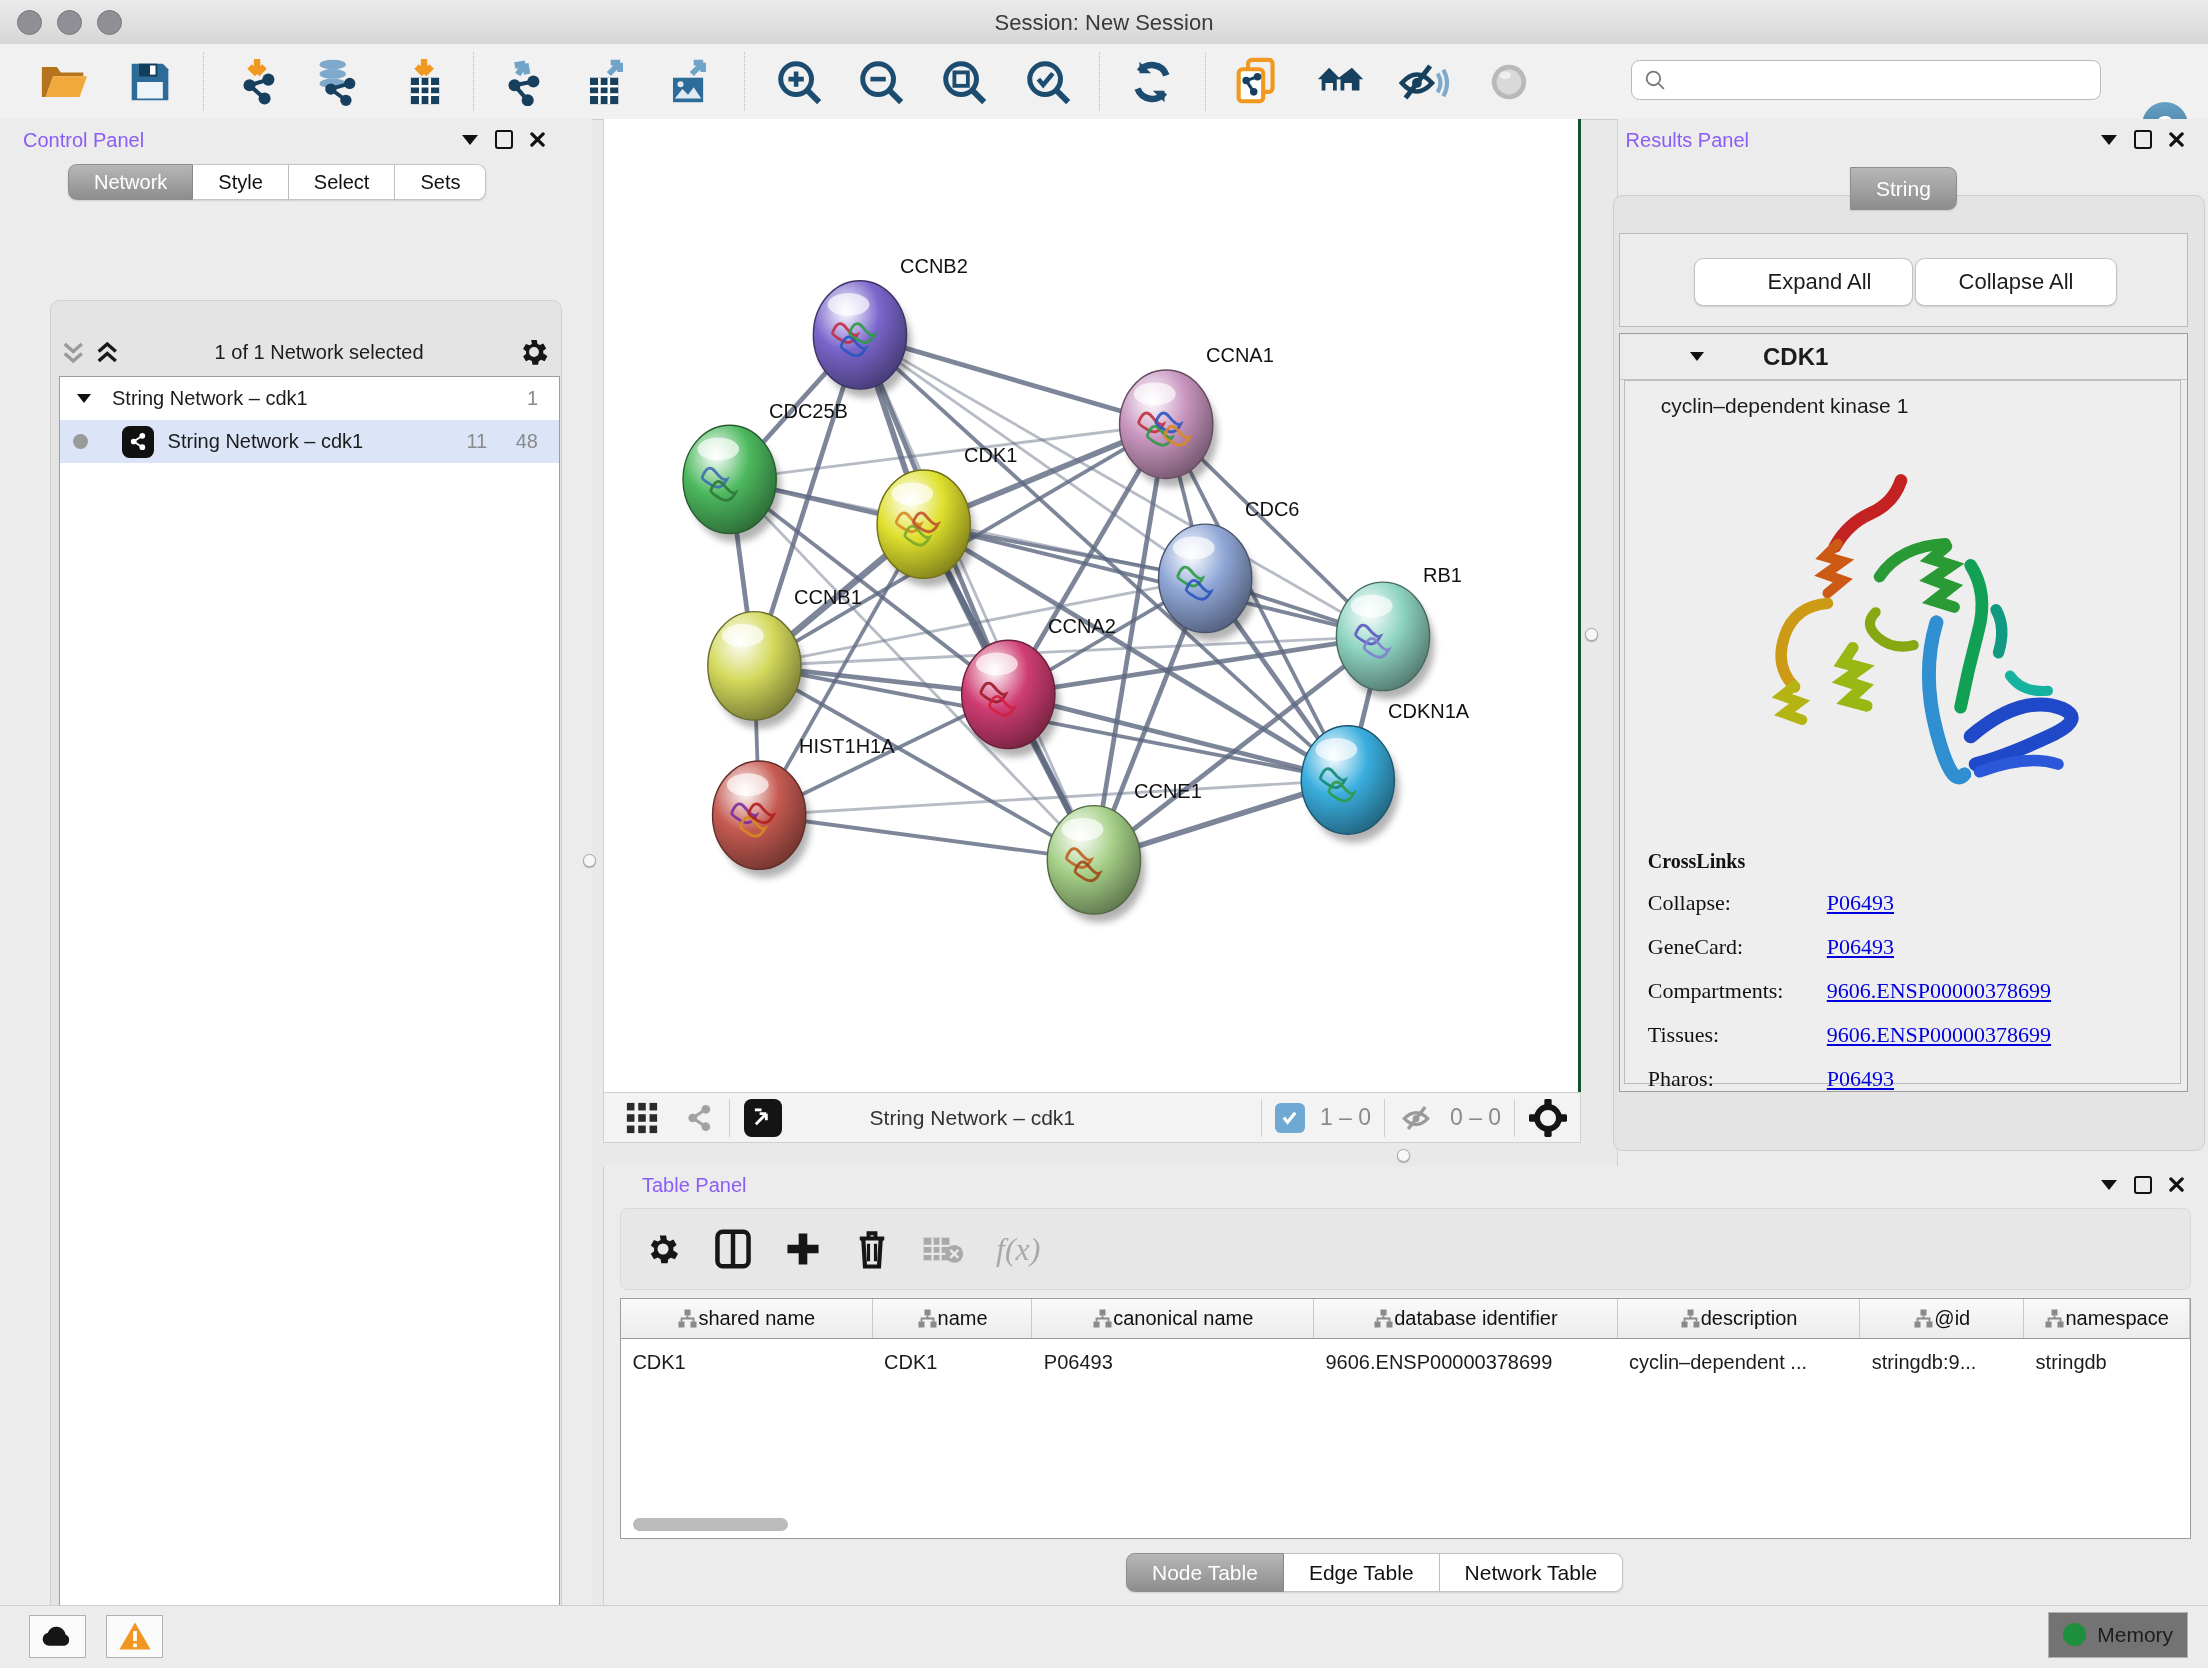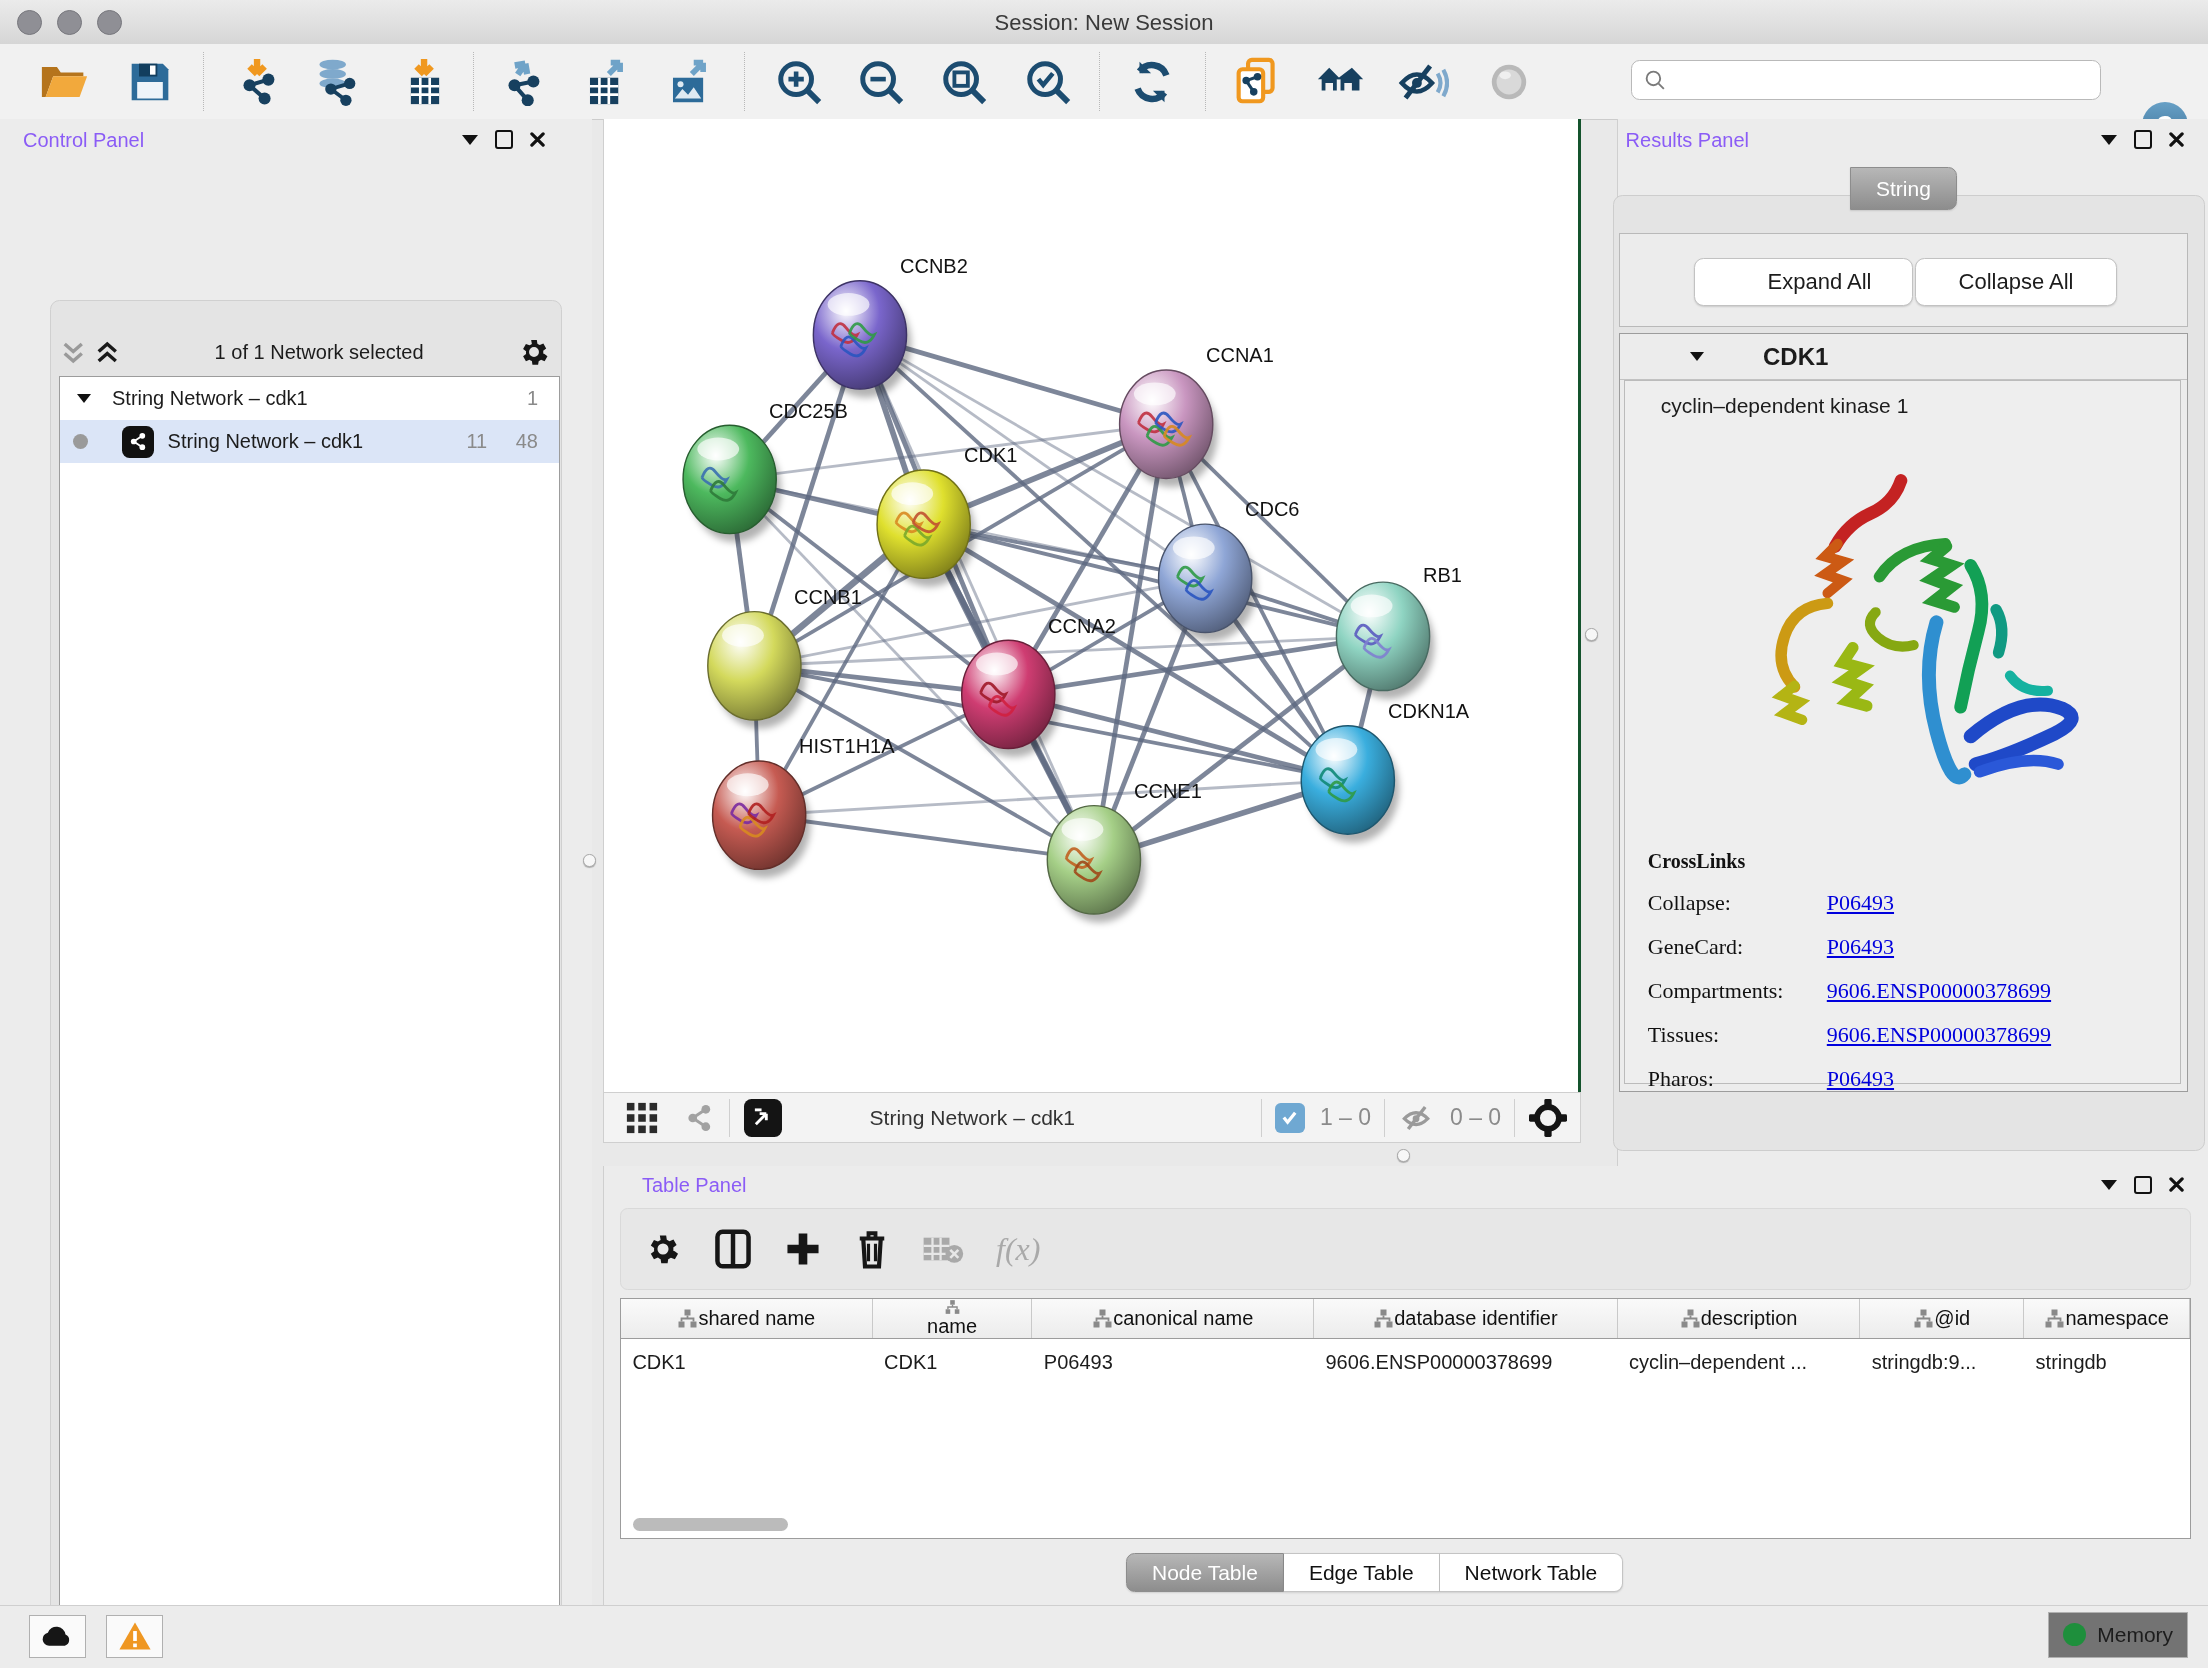--- a/index.html
+++ b/index.html
@@ -268,20 +268,26 @@
   <div class="abs winicon-row" style="left:462px;top:11.4px;">
     <div class="tri-down"></div>
     <div class="sq-icon"></div>
     <svg width="15" height="15" viewBox="0 0 16 16">
         <path d="M2 2l12 12M14 2L2 14" stroke="#111" stroke-width="3.4" stroke-linecap="round"></path>
       </svg>
   </div>
 
   <div class="ctl-container abs"></div>
 
+  <div class="abs tabgroup" style="left:68px;top:45px;" id="ctl-tabs">
+      <div class="tab sel">Network</div>
+      <div class="tab">Style</div>
+      <div class="tab">Select</div>
+      <div class="tab">Sets</div>
+    </div>
 
   <div class="abs sel-row">
     <svg width="28.5" height="25" viewBox="0 0 15 13">
         <path d="M3 2l4.5 4L12 2M3 7l4.5 4L12 7" stroke="#9a9a9a" stroke-width="1.8" fill="none"></path>
       </svg>
     <svg width="28.5" height="25" viewBox="0 0 15 13" style="margin-left:5.7px">
         <path d="M3 11l4.5-4L12 11M3 6l4.5-4L12 6" stroke="#1a1a1a" stroke-width="1.8" fill="none"></path>
       </svg>
     <div style="flex:1;text-align:center;font-size:20px;">1 of 1 Network selected</div>
     <svg width="34" height="34" viewBox="0 0 24 24" style="margin-right:9.5px">
@@ -700,21 +706,21 @@
         <svg width="21" height="21" viewBox="0 0 14 14">
           <g fill="#8a8a8a">
             <rect x="5" y="1" width="4" height="4"></rect>
             <rect x="1" y="9" width="4" height="4"></rect>
             <rect x="9" y="9" width="4" height="4"></rect>
             <path d="M7 5v2M3 9V7h8v2" stroke="#8a8a8a" fill="none" stroke-width="1.2"></path>
           </g>
         </svg>
         <span>shared name</span>
       </div>
-      <div class="th-cell" style="width: 160px; flex-direction: column;">
+      <div class="th-cell" style="width: 160px;">
         <svg width="21" height="21" viewBox="0 0 14 14">
           <g fill="#8a8a8a">
             <rect x="5" y="1" width="4" height="4"></rect>
             <rect x="1" y="9" width="4" height="4"></rect>
             <rect x="9" y="9" width="4" height="4"></rect>
             <path d="M7 5v2M3 9V7h8v2" stroke="#8a8a8a" fill="none" stroke-width="1.2"></path>
           </g>
         </svg>
         <span>name</span>
       </div>

